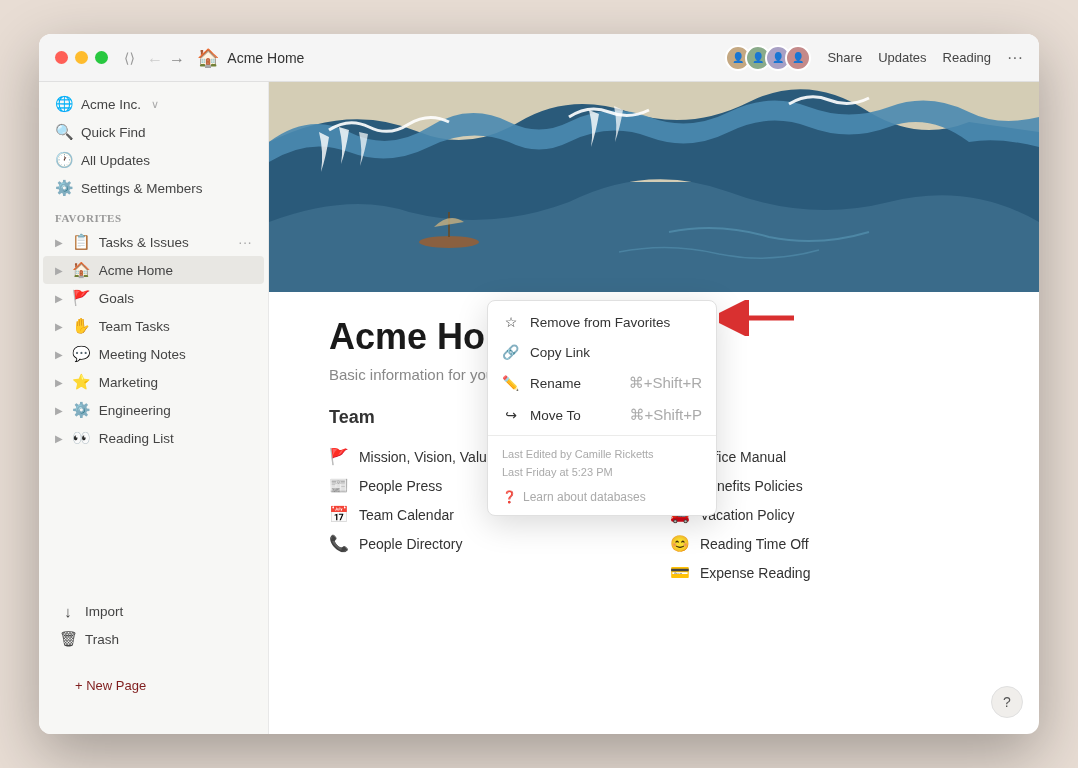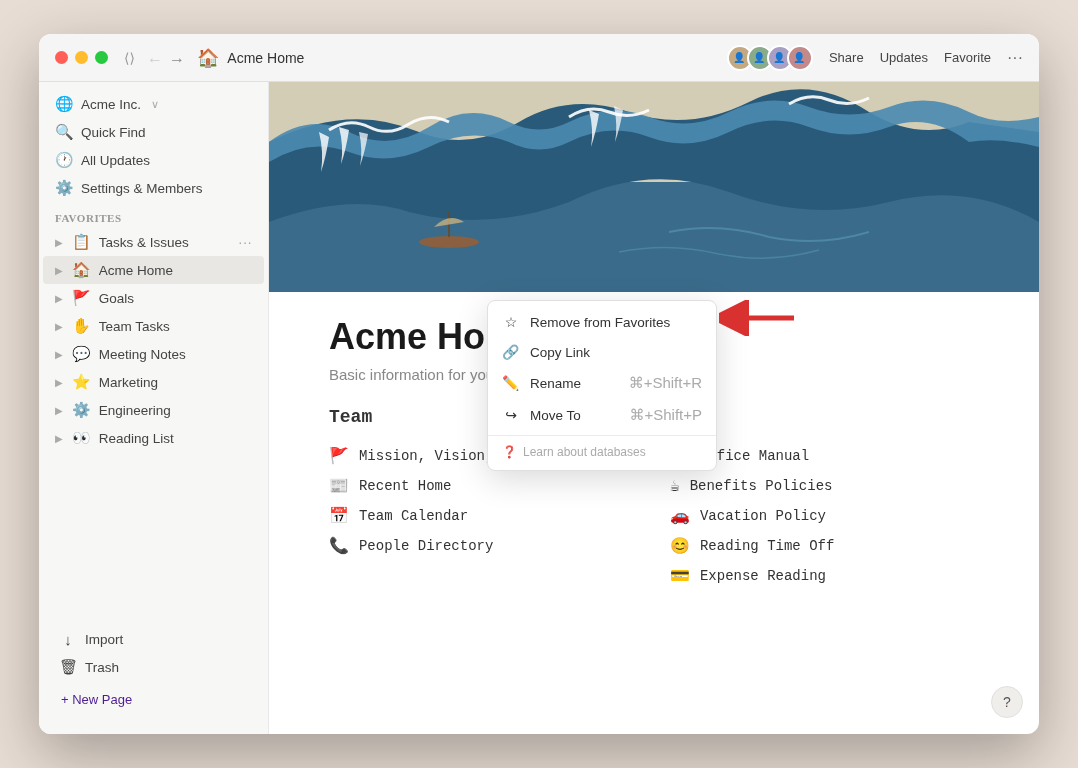--- a/index.html
+++ b/index.html
@@ -186,21 +186,20 @@
     }
     .page-description {
       font-size: 15px;
       color: #888;
       margin-bottom: 24px;
     }
     .sections-grid {
       display: grid;
       grid-template-columns: 1fr 1fr;
       gap: 32px;
-      font-family: Liberation Mono, monospace;
     }
     .section-title {
       font-size: 18px;
       font-weight: 600;
       color: #333;
       margin-bottom: 14px;
     }
     .section-item {
       display: flex;
       align-items: center;
@@ -268,23 +267,23 @@
       cursor: pointer;
       border: 1px solid #e0e0e0;
     }
     
     .new-page-btn {
       display: flex;
       align-items: flex-end;
       gap: 6px;
       padding: 5px 12px;
       font-size: 13px;
-      color: #4c1d95;
-      cursor: pointer;
-      margin: 6px;
+      color: #7f1d1d;
+      cursor: pointer;
+      margin: 20px;
     }
     
     .sidebar-section-row {
       display: flex;
       align-items: center;
       padding: 8px 16px 4px;
     }
     .shared-add {
       margin-left: auto;
       color: #aaa;
@@ -314,21 +313,21 @@
     </div>
     <div class="titlebar-actions">
       <div class="avatars">
         <div class="avatar av1">👤</div>
         <div class="avatar av2">👤</div>
         <div class="avatar av3">👤</div>
         <div class="avatar av4">👤</div>
       </div>
       <span class="titlebar-btn">Share</span>
       <span class="titlebar-btn">Updates</span>
-      <span class="titlebar-btn">Favorite</span>
+      <span class="titlebar-btn">Reading</span>
       <span class="more-btn">···</span>
     </div>
   </div>
 
   <div class="main-layout">
 
     <div class="sidebar">
 
       <div class="sidebar-item">
         <span class="icon">🌐</span>
@@ -450,21 +449,21 @@
         <div class="sections-grid">
 
           <div>
             <div class="section-title">Team</div>
             <div class="section-item">
               <span class="item-icon">🚩</span>
               <span>Mission, Vision, Values</span>
             </div>
             <div class="section-item">
               <span class="item-icon">📰</span>
-              <span>Recent Home</span>
+              <span>People Press</span>
             </div>
             <div class="section-item">
               <span class="item-icon">📅</span>
               <span>Team Calendar</span>
             </div>
             <div class="section-item">
               <span class="item-icon">📞</span>
               <span>People Directory</span>
             </div>
           </div>
@@ -508,20 +507,24 @@
           <span class="ctx-icon">✏️</span>
           <span>Rename</span>
           <span class="ctx-shortcut">⌘+Shift+R</span>
         </div>
         <div class="ctx-item">
           <span class="ctx-icon">↪</span>
           <span>Move To</span>
           <span class="ctx-shortcut">⌘+Shift+P</span>
         </div>
         <div class="ctx-divider"></div>
+        <div class="ctx-meta">
+          <div>Last Edited by Camille Ricketts</div>
+          <div>Last Friday at 5:23 PM</div>
+        </div>
         <div class="ctx-learn">
           <span>❓</span>
           <span>Learn about databases</span>
         </div>
       </div>
 
       <div style="position:absolute;top:218px;left:450px;z-index:200;display:flex;align-items:center;">
         <svg width="80" height="36" viewBox="0 0 80 36">
           <defs>
             <marker id="arrowhead" markerWidth="8" markerHeight="8" refX="4" refY="4" orient="auto">

